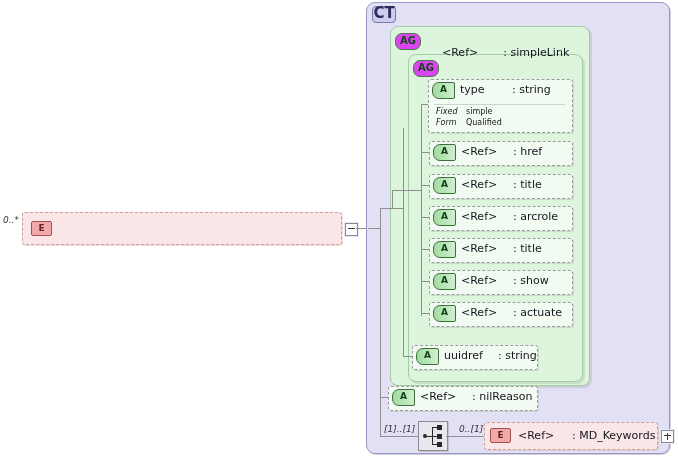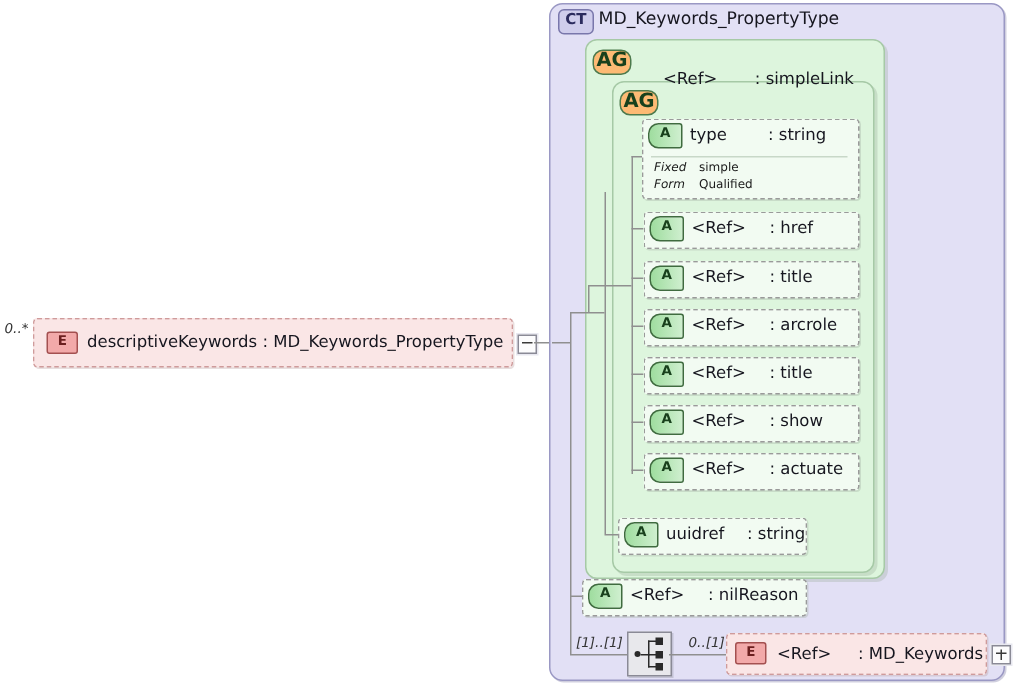--- a/index.html
+++ b/index.html
@@ -21,43 +21,43 @@
   .ct-box{
     left:366px;top:2px;width:304px;height:452px;
     background:#e2e0f5;
     border:1px solid #9a98c4;
     border-radius:9px;
     box-shadow:1px 1px 0 rgba(120,118,160,.35);
   }
   .ct-badge{
     position:absolute;left:372px;top:6px;
     width:22px;height:15px;line-height:13px;
-    text-align:center;font-size:10px;font-weight:bold;
+    text-align:center;font-size:15px;font-weight:bold;
     color:#2b2b5e;background:#cfcdec;
     border:1px solid #7977ab;border-radius:4px;
   }
   .ct-title{
     position:absolute;left:399px;top:5px;
     font-size:11.5px;color:#16161f;white-space:nowrap;
   }
 
   
   .ag-box{
     background:#ddf5dd;
     border:1px solid #a6c9a6;
     border-radius:8px;
     box-shadow:2px 2px 0 rgba(150,170,150,.30);
   }
   .ag-outer{left:390px;top:26px;width:200px;height:360px;}
   .ag-inner{left:408px;top:54px;width:175px;height:328px;}
 
   .ag-badge{
     position:absolute;width:24px;height:15px;line-height:13px;
-    text-align:center;font-size:13px;font-weight:bold;
-    color:#18401c;background:#fdba74;
+    text-align:center;font-size:10px;font-weight:bold;
+    color:#18401c;background:#d946ef;
     border:1px solid #4d7a4d;
     border-radius:7px;
   }
   .ag-label{position:absolute;font-size:11px;color:#16161f;white-space:nowrap;}
   .ag-outer-badge{left:395px;top:33px;}
   .ag-outer-label{left:424px;top:32px;}
   .ag-inner-badge{left:413px;top:60px;}
   .ag-inner-label{left:442px;top:46px;}
 
   
@@ -146,28 +146,26 @@
 </style>
 </head>
 <body>
 
 <div class="canvas">
 
   <div class="card" style="left:3px;top:215px;">0..*</div>
 
   <div class="abs el-box root-el"></div>
   <div class="abs el-badge root-badge">E</div>
-  <div class="abs el-text root-name">descriptiveKeywords : MD_Keywords_PropertyType</div>
 
   <div class="tog" style="left:345px;top:223px;"></div>
   <div class="ln lnh" style="left:356px;top:228px;width:12px;"></div>
 
   <div class="abs ct-box"></div>
   <div class="ct-badge">CT</div>
-  <div class="ct-title">MD_Keywords_PropertyType</div>
 
   <div class="abs ag-box ag-outer"></div>
   <div class="ag-badge ag-outer-badge">AG</div>
 
   <div class="abs ag-box ag-inner"></div>
   <div class="ag-badge ag-inner-badge">AG</div>
   <div class="ag-label ag-inner-label">
     <span>&lt;Ref&gt;</span>
     <span style="display:inline-block;width:18px;"></span>
     <span>: simpleLink</span>

